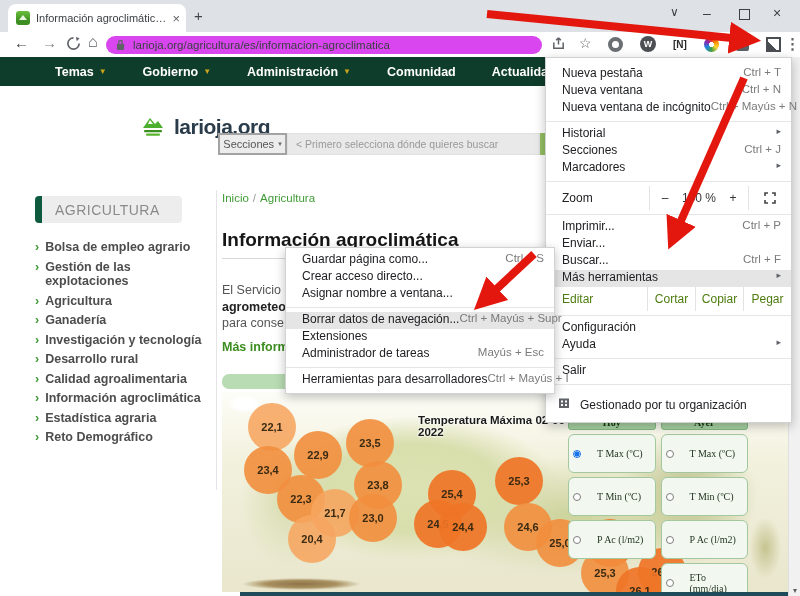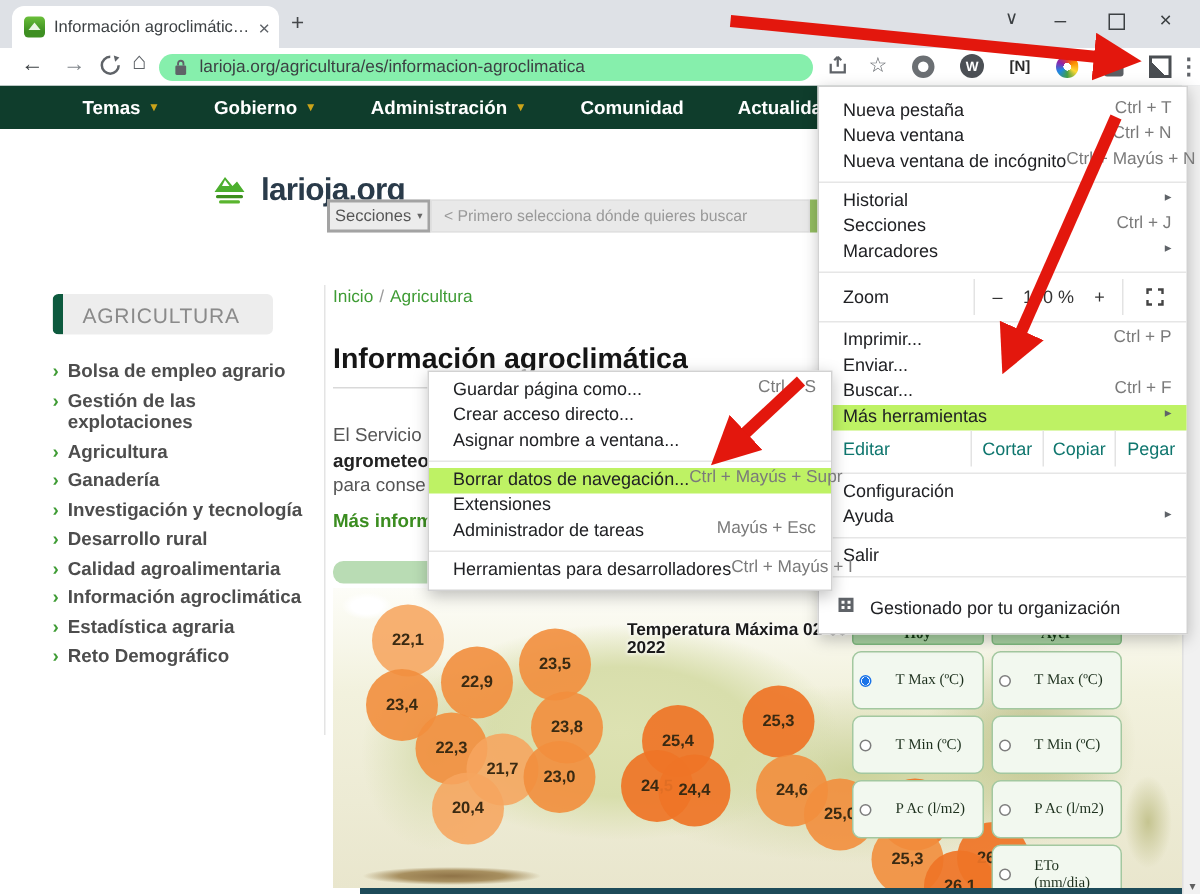--- a/index.html
+++ b/index.html
@@ -17,21 +17,21 @@
        border-right:4px solid transparent;border-bottom:5px solid #eaf6e2;}
   .tab-title{font-size:11px;color:#3c4043;white-space:nowrap;overflow:hidden;text-overflow:ellipsis;flex:1;}
   .tab-close{font-size:13px;color:#5f6368;margin-left:4px;cursor:default;}
   .newtab{position:absolute;left:194px;top:7px;font-size:15px;color:#44474a;}
   .winctrl{position:absolute;top:5px;font-size:12px;color:#3c4043;}
   .maxbox{position:absolute;top:9px;width:9px;height:9px;border:1.2px solid #3c4043;}
 
   .toolbar{position:absolute;left:0;top:32px;width:800px;height:25px;background:#fff;
        border-bottom:1px solid #d6d9dd;}
   .navbtn{position:absolute;top:34px;font-size:15px;color:#5f6368;}
-  .urlpill{position:absolute;left:106px;top:36px;width:436px;height:18px;background:#86efac;
+  .urlpill{position:absolute;left:106px;top:36px;width:436px;height:18px;background:#d946ef;
        border-radius:10px;display:flex;align-items:center;padding:0 10px;box-sizing:border-box;gap:8px;}
   .urltext{font-size:11.5px;color:#3c4043;white-space:nowrap;overflow:hidden;}
   .tbicon{position:absolute;top:36px;}
   .extrow{position:absolute;left:608px;top:34px;display:flex;align-items:center;gap:17px;height:20px;}
   .ext-donut{width:7px;height:7px;border:4.5px solid #6b6f73;border-radius:50%;}
   .ext-circle{width:16px;height:16px;border-radius:50%;background:#4c5055;color:#fff;font-size:9px;
        font-weight:bold;display:flex;align-items:center;justify-content:center;}
   .ext-text{font-size:10px;font-weight:bold;color:#2a2a2a;}
   .ext-wheel{width:15px;height:15px;border-radius:50%;
        background:radial-gradient(circle at center,#fff 0 2.5px,transparent 2.6px),
@@ -118,26 +118,26 @@
 
   
   .menu{position:absolute;background:#fff;border:1px solid #d2d2d2;
        box-shadow:0 3px 10px rgba(0,0,0,0.25);box-sizing:border-box;padding:8px 0;}
   #chrome-menu{left:545px;top:57px;width:247px;z-index:50;}
   #tools-submenu{left:285px;top:247px;width:270px;z-index:60;padding:4px 0;}
   .mi{height:17px;display:flex;align-items:flex-start;padding:0 10px 0 16px;font-size:12px;color:#202124;}
   .mi .lbl{flex:1;white-space:nowrap;}
   .mi .sc{color:#7a7a7a;font-size:11.5px;white-space:nowrap;}
   .mi .sub{color:#5f6368;font-size:9px;margin-left:8px;}
-  .mi.hl{background:#bef264;}
+  .mi.hl{background:#e5e5e5;}
   .msep{height:1px;background:#e6e6e6;margin:4px 0;}
   .zoomrow{height:24px;display:flex;align-items:stretch;font-size:12px;color:#202124;}
   .zoomrow .zlbl{flex:1;display:flex;align-items:center;padding-left:16px;}
   .zcell{display:flex;align-items:center;justify-content:center;border-left:1px solid #e3e3e3;color:#333;}
-  .editrow{height:24px;display:flex;align-items:stretch;font-size:12px;color:#0f766e;}
+  .editrow{height:24px;display:flex;align-items:stretch;font-size:12px;color:#4d7c0f;}
   .editrow .elbl{flex:1;display:flex;align-items:center;padding-left:16px;}
   .ecell{width:47px;display:flex;align-items:center;justify-content:center;border-left:1px solid #e3e3e3;}
   .managed{display:flex;align-items:center;gap:10px;padding:8px 10px 2px 12px;font-size:12px;color:#202124;}
 
   
   .arrows{position:absolute;left:0;top:0;width:800px;height:596px;z-index:99;pointer-events:none;}
 </style>
 </head>
 <body>
 

